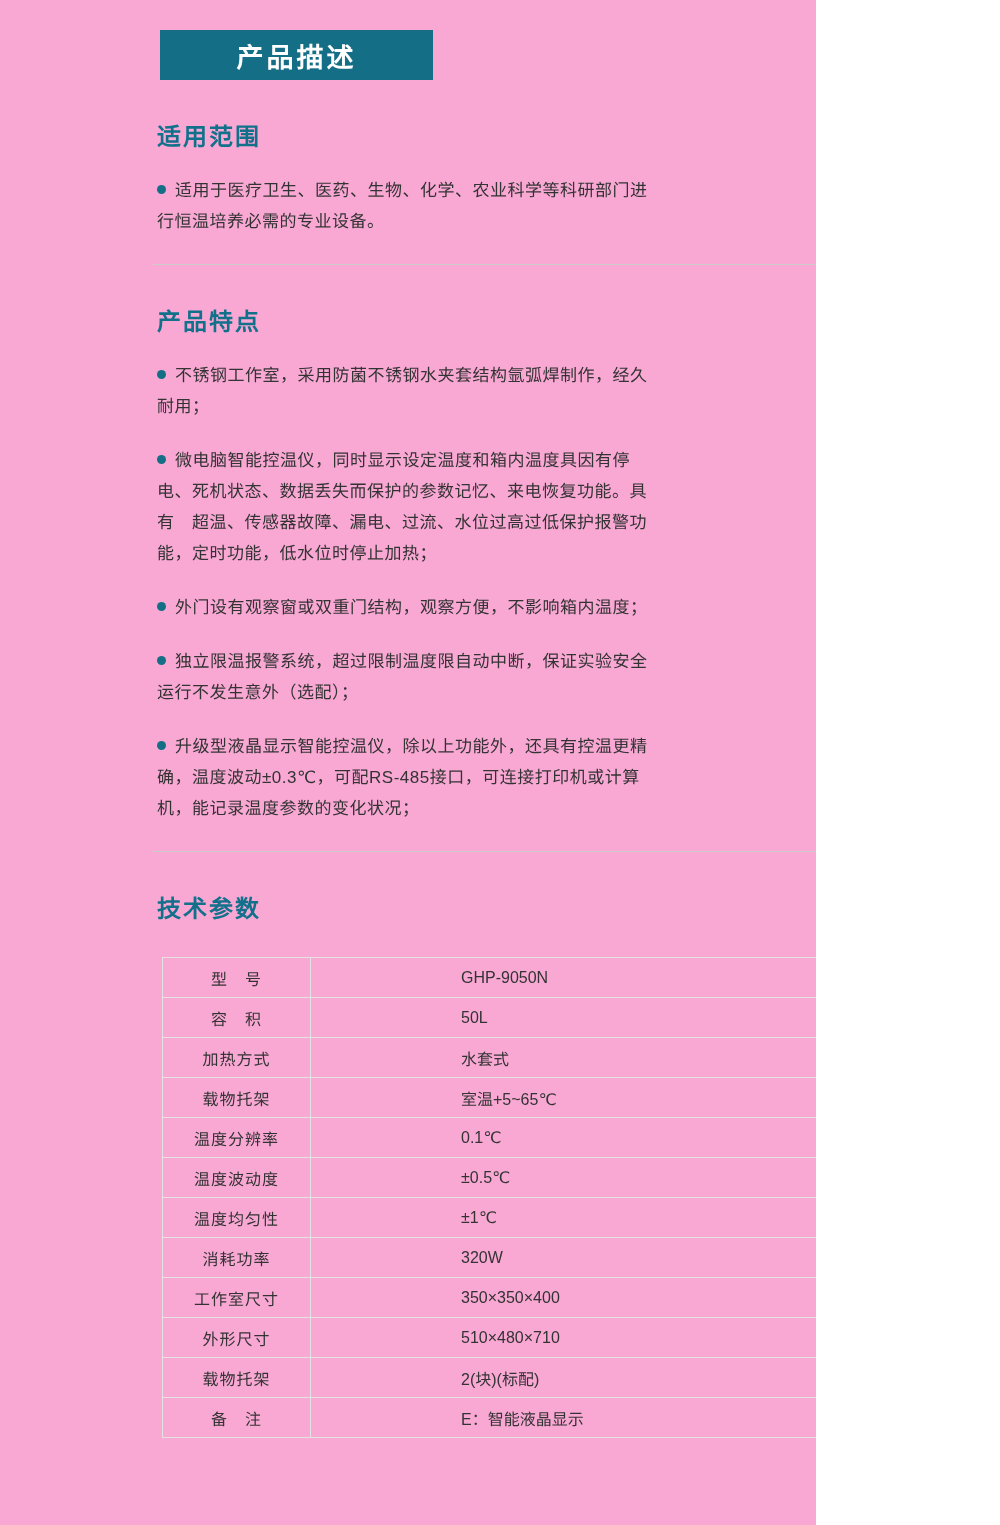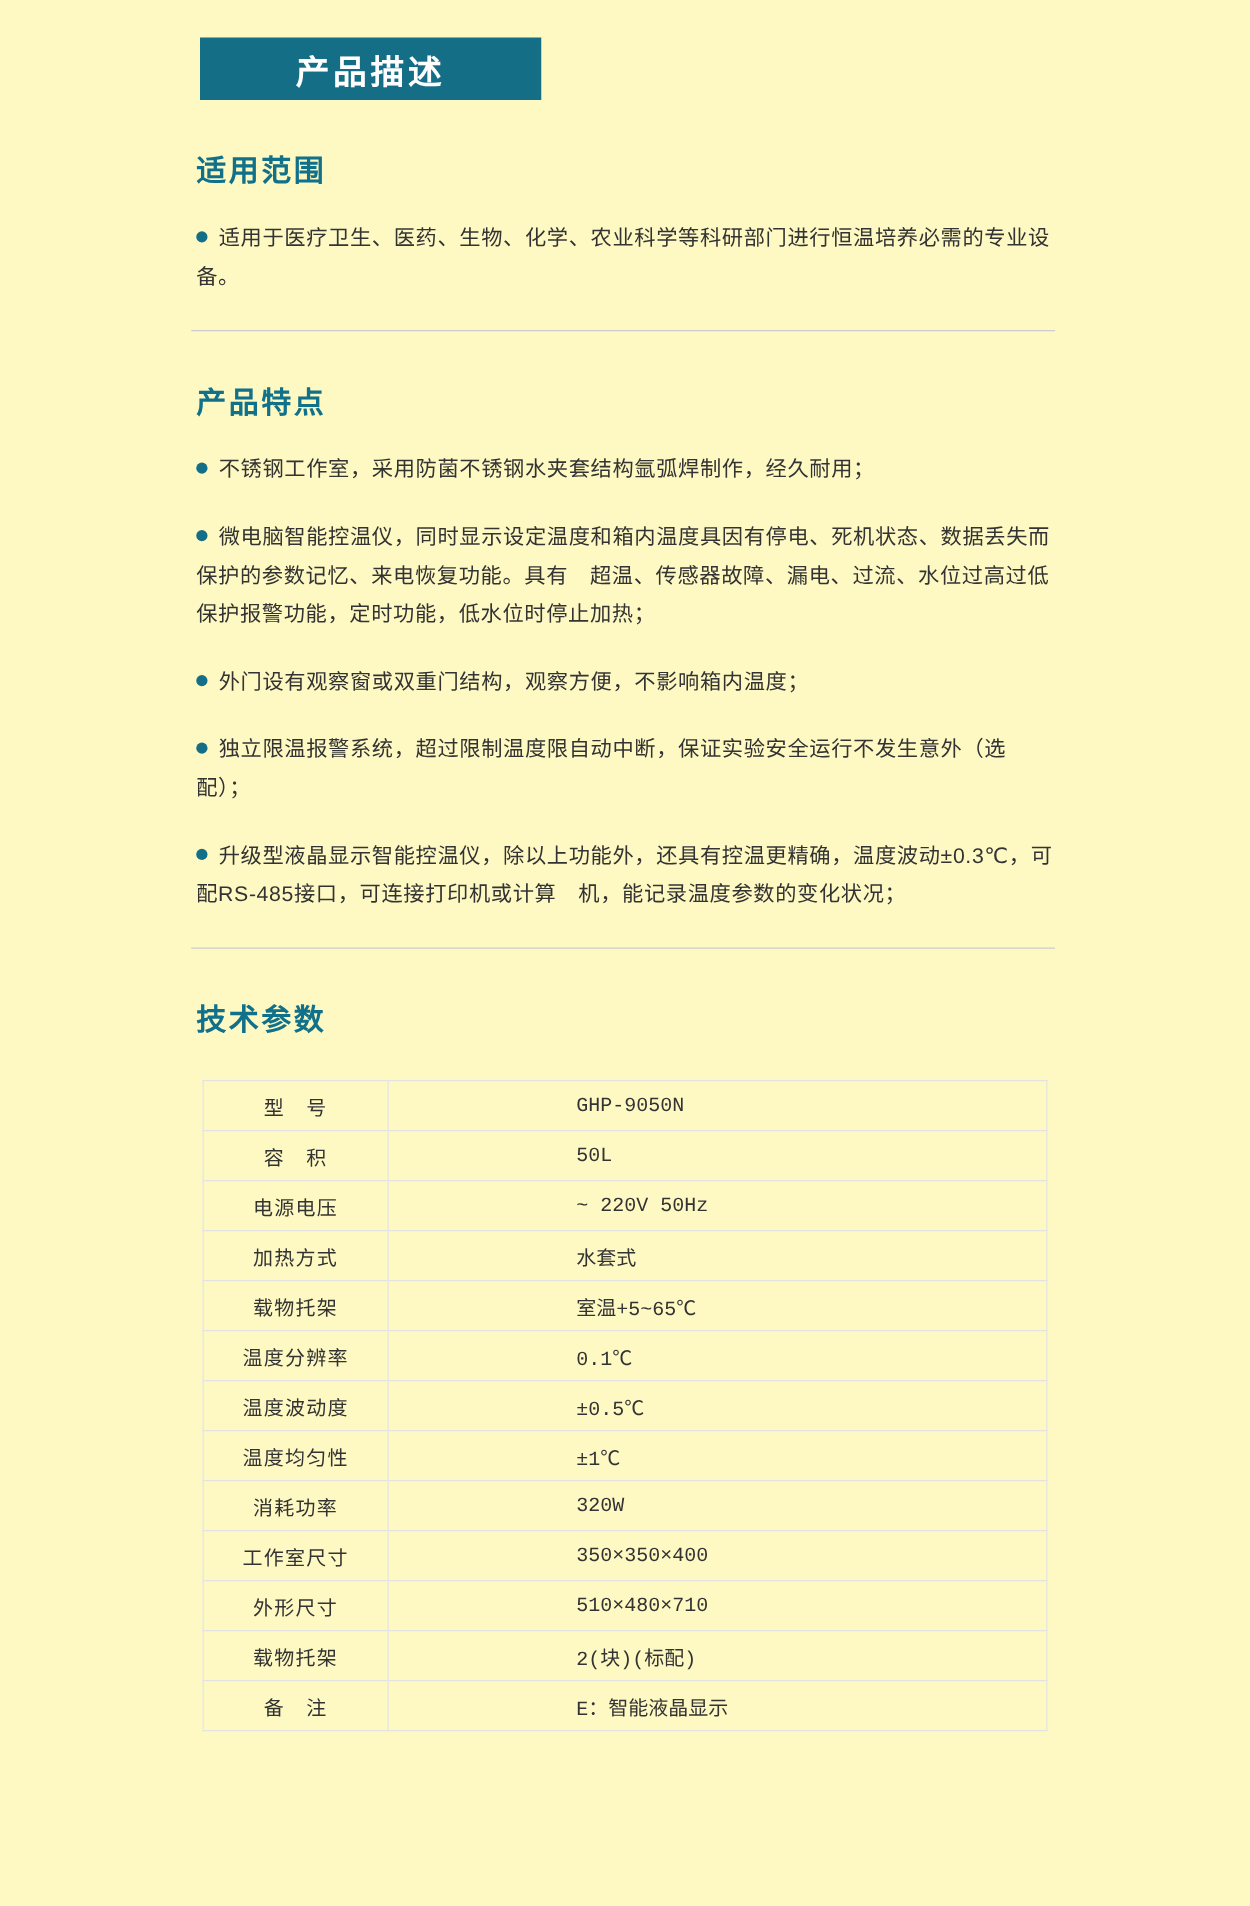--- a/index.html
+++ b/index.html
@@ -6,22 +6,22 @@
     --accent:#146e86;
     --heading:#11708a;
     --body:#333333;
     --divider:#cccccc;
     --table-border:#e3e3e3;
   }
   html,body{margin:0;padding:0;background:#ffffff;}
   body{font-family:"Liberation Sans","DejaVu Sans",sans-serif;}
   .page{
     position:relative;
-    width:1000px;height:1525px;
-    background:#fef9c3;
+    width:816px;height:1525px;
+    background:#f9a8d4;
     box-sizing:border-box;
     padding:30px 155px 0 157px;
     overflow:hidden;
   }
   .banner{
     width:273px;height:50px;
     margin-left:3px;
     background:var(--accent);
     color:#ffffff;
     display:flex;align-items:center;justify-content:center;
@@ -59,21 +59,21 @@
     table-layout:fixed;
   }
   .spec-table td{
     border:1px solid var(--table-border);
     height:39px;
     font-size:16px;
     color:var(--body);
     padding:0;
   }
   td.lbl{width:147px;text-align:center;letter-spacing:1px;}
-  td.val{padding-left:150px;font-family:Liberation Mono, monospace;}
+  td.val{padding-left:150px;}
 </style>
 </head>
 <body>
 
 <div class="page">
 
   <div class="banner">
     <span>产品描述</span>
   </div>
 
@@ -95,24 +95,20 @@
 
   <table class="spec-table">
     <tbody>
       <tr>
         <td class="lbl">型　号</td>
         <td class="val">GHP-9050N</td>
       </tr>
       <tr>
         <td class="lbl">容　积</td>
         <td class="val">50L</td>
-      </tr>
-      <tr>
-        <td class="lbl">电源电压</td>
-        <td class="val">~ 220V 50Hz</td>
       </tr>
       <tr>
         <td class="lbl">加热方式</td>
         <td class="val">水套式</td>
       </tr>
       <tr>
         <td class="lbl">载物托架</td>
         <td class="val">室温+5~65℃</td>
       </tr>
       <tr>

